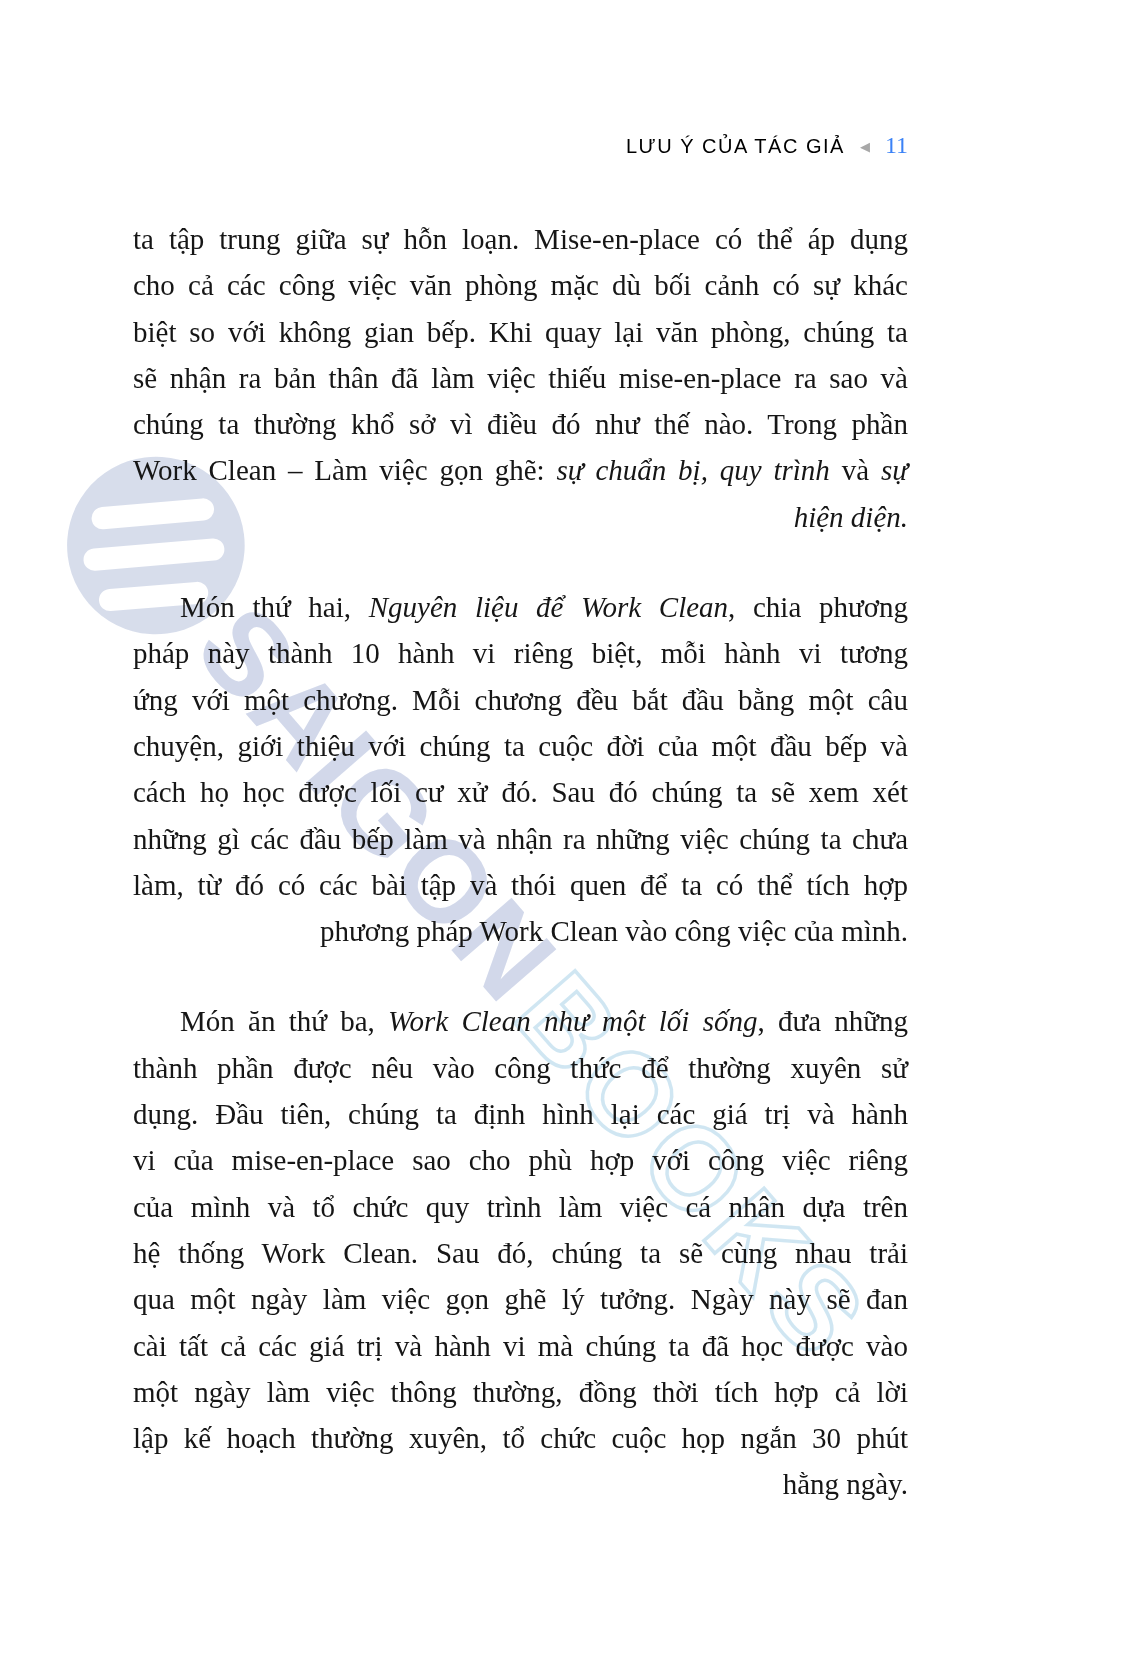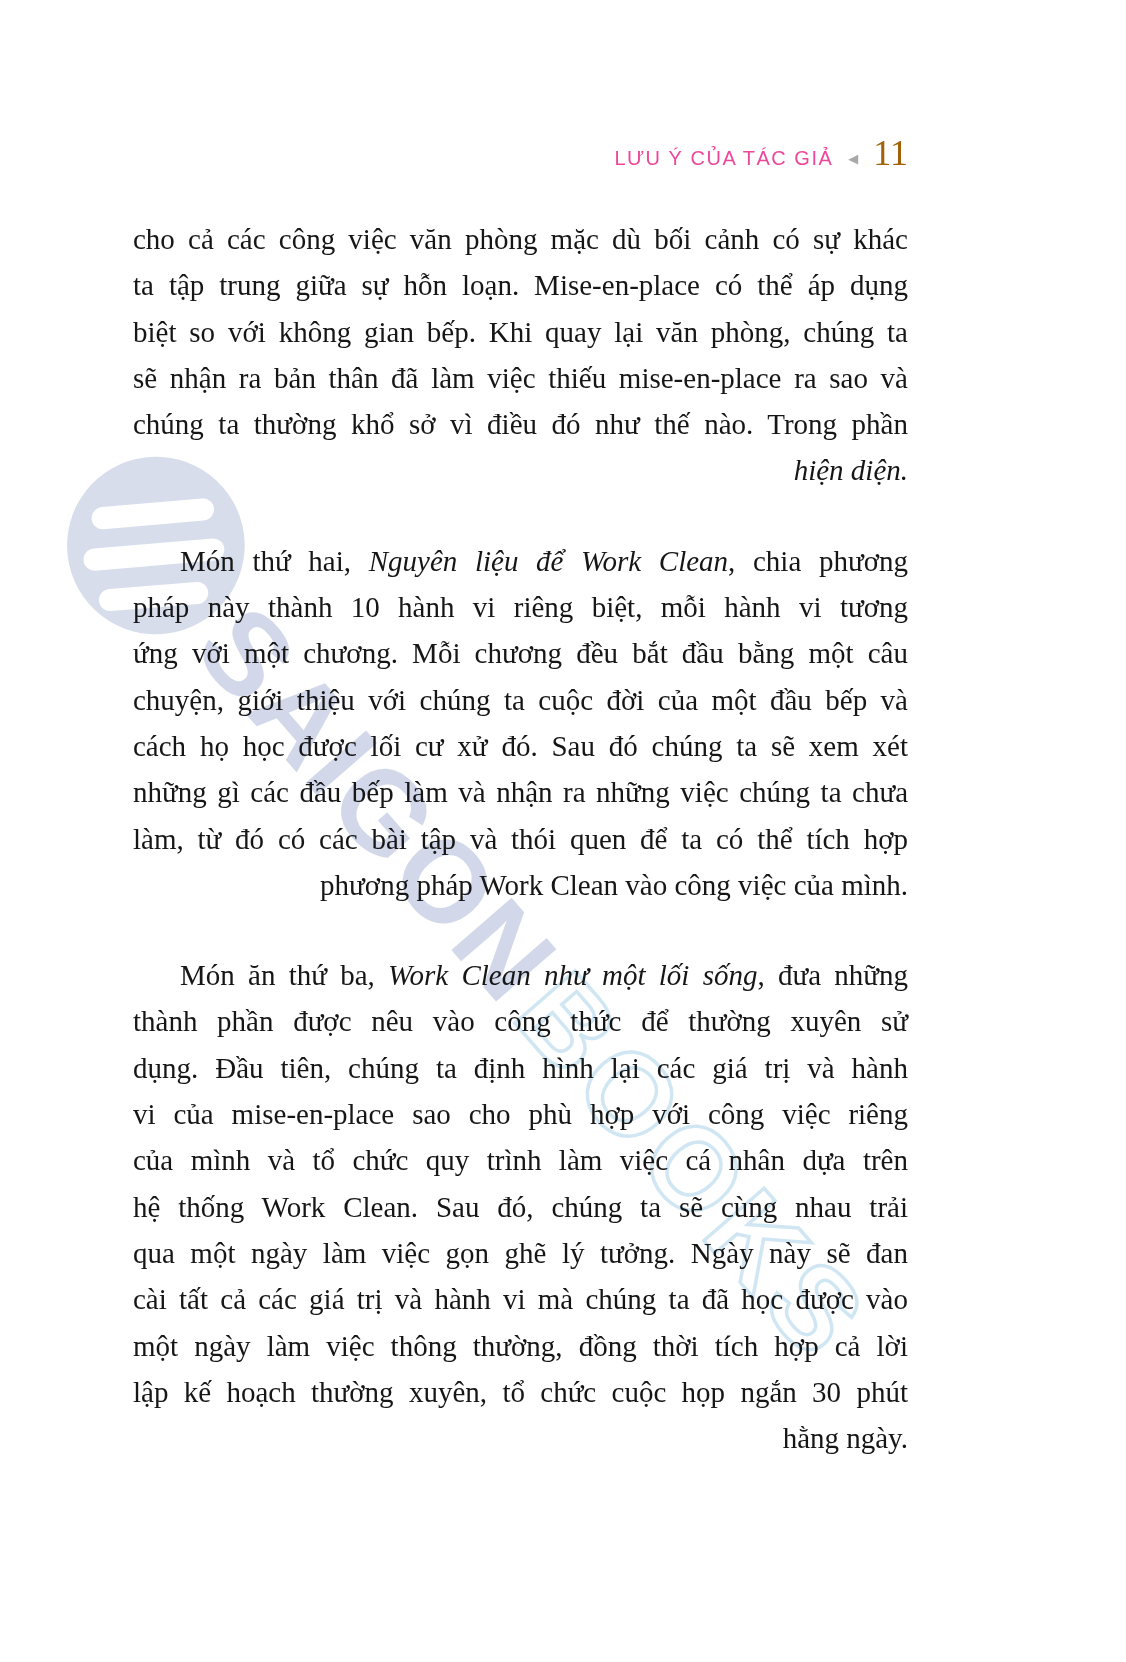--- a/index.html
+++ b/index.html
@@ -13,29 +13,29 @@
   }
   
   .header{
     position:absolute;
     top:132px;right:218px;
     display:flex;align-items:baseline;gap:15px;
     z-index:2;
   }
   .header-title{
     font-family:"Liberation Sans","DejaVu Sans",sans-serif;
-    font-size:20px;color:#ec4899;letter-spacing:1.5px;text-align:center;
+    font-size:20px;color:#000000;letter-spacing:1.5px;text-align:center;
   }
   .header-sep{
     font-family:"DejaVu Sans",sans-serif;
     font-size:13px;color:#a8a8a8;
     position:relative;top:-2px;
   }
   .page-num{
-    font-size:36px;color:#a16207;
+    font-size:24px;color:#3b82f6;
   }
   
   .watermark{
     position:absolute;
     left:165px;top:415px;
     transform:rotate(49deg);
     transform-origin:0 0;
     display:flex;align-items:center;gap:10px;
     white-space:nowrap;
     z-index:0;
@@ -91,25 +91,26 @@
           <line x1="56" y1="88" x2="84" y2="50"></line>
         </g>
       </svg>
     </span>
     <span class="wm-saigon">SAIGON</span>
     <span class="wm-books">BOOKS</span>
   </div>
 
   <div class="body">
       <div class="para">
+        <div class="line jl"><span>ta tập trung giữa sự hỗn loạn. Mise-en-place có thể áp dụng</span></div>
         <div class="line jl"><span>cho cả các công việc văn phòng mặc dù bối cảnh có sự khác</span></div>
-        <div class="line jl"><span>ta tập trung giữa sự hỗn loạn. Mise-en-place có thể áp dụng</span></div>
         <div class="line jl"><span>biệt so với không gian bếp. Khi quay lại văn phòng, chúng ta</span></div>
         <div class="line jl"><span>sẽ nhận ra bản thân đã làm việc thiếu mise-en-place ra sao và</span></div>
         <div class="line jl"><span>chúng ta thường khổ sở vì điều đó như thế nào. Trong phần</span></div>
+        <div class="line jl"><span>Work Clean – Làm việc gọn ghẽ: </span><span class="it">sự chuẩn bị, quy trình</span><span> và </span><span class="it">sự</span></div>
         <div class="line"><span class="it">hiện diện.</span></div>
       </div>
       <div class="para">
         <div class="line jl ind"><span>Món thứ hai, </span><span class="it">Nguyên liệu để Work Clean</span><span>, chia phương</span></div>
         <div class="line jl"><span>pháp này thành 10 hành vi riêng biệt, mỗi hành vi tương</span></div>
         <div class="line jl"><span>ứng với một chương. Mỗi chương đều bắt đầu bằng một câu</span></div>
         <div class="line jl"><span>chuyện, giới thiệu với chúng ta cuộc đời của một đầu bếp và</span></div>
         <div class="line jl"><span>cách họ học được lối cư xử đó. Sau đó chúng ta sẽ xem xét</span></div>
         <div class="line jl"><span>những gì các đầu bếp làm và nhận ra những việc chúng ta chưa</span></div>
         <div class="line jl"><span>làm, từ đó có các bài tập và thói quen để ta có thể tích hợp</span></div>

